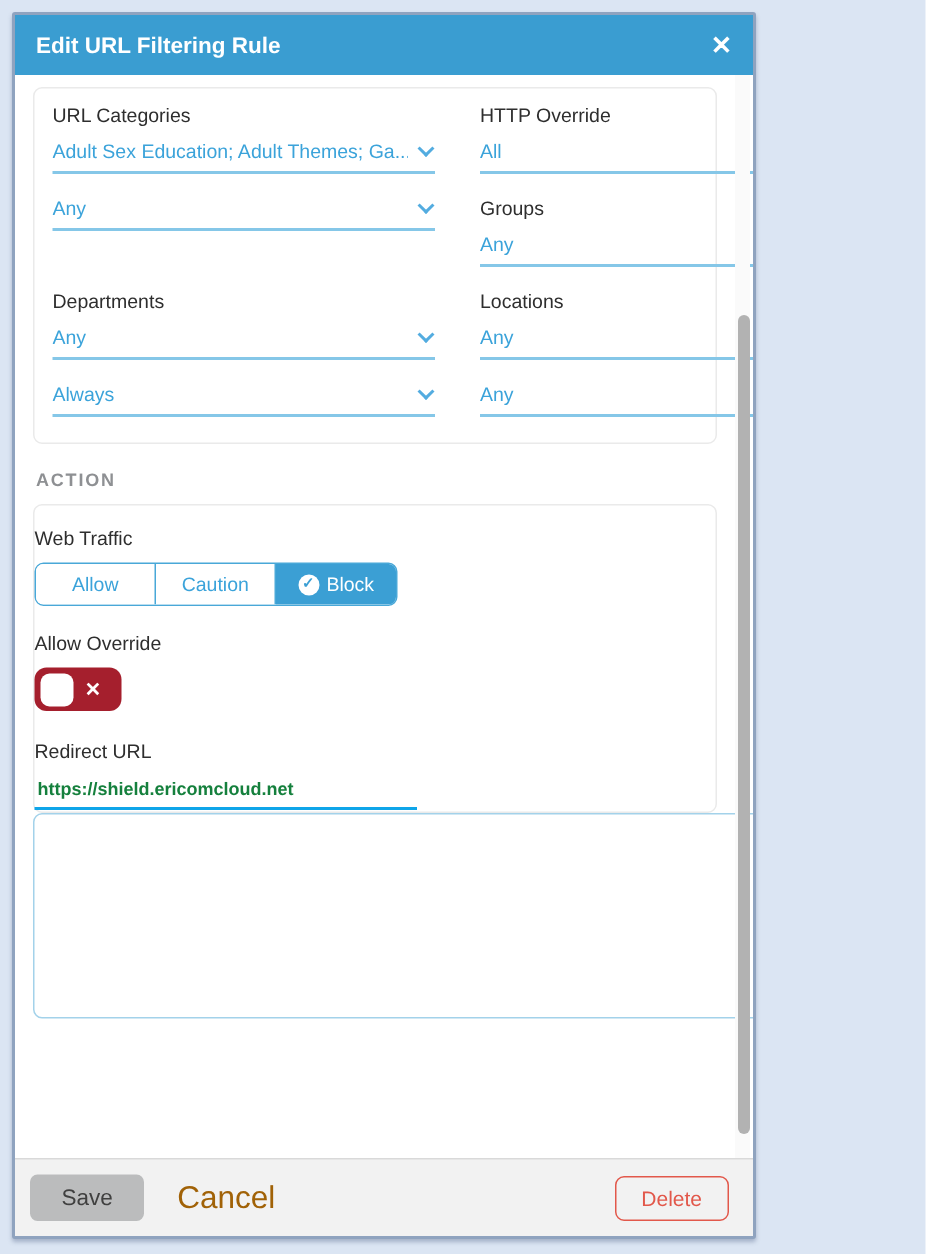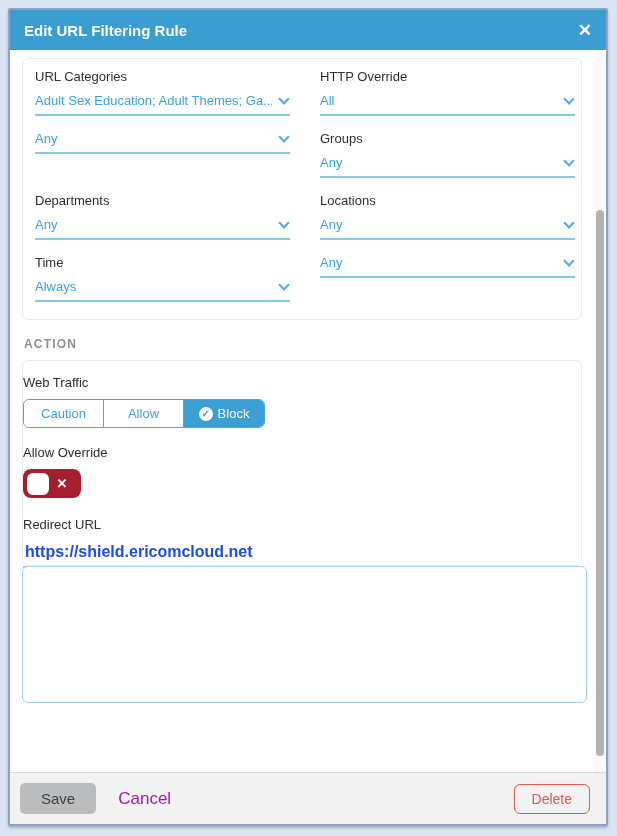--- a/index.html
+++ b/index.html
@@ -4,21 +4,21 @@
 <style>
   * { margin:0; padding:0; box-sizing:border-box; }
   html,body { width:617px; height:836px; }
   body {
     font-family:"Liberation Sans", sans-serif;
     background:#dbe5f3;
     position:relative;
     overflow:hidden;
   }
   .modal {
-    position:absolute; left:8px; top:8px; width:600px; height:818px;
+    position:absolute; left:8px; top:8px; width:496px; height:818px;
     background:#ffffff;
     border:2px solid #8fa3bf;
     border-radius:2px;
     display:flex; flex-direction:column;
     box-shadow:0 2px 3px rgba(60,80,120,.35);
   }
   
   .modal-header {
     flex:0 0 40px;
     background:#3a9dd1;
@@ -100,43 +100,43 @@
   .toggle-knob {
     width:22px; height:22px; background:#ffffff; border-radius:6px;
     flex:0 0 auto;
   }
   .toggle-x {
     flex:1 1 auto; text-align:center; color:#ffffff;
     font-size:13px; font-weight:bold; line-height:1;
   }
   .redirect-row { margin-top:19px; }
   .redirect-input {
-    width:255px; border:none; border-bottom:2px solid #c4b5fd;
-    font-family:inherit; font-size:16px; font-weight:bold; color:#1d4ed8;
+    width:255px; border:none; border-bottom:2px solid #0ea5e9;
+    font-family:inherit; font-size:12px; font-weight:bold; color:#15803d;
     padding:2px 0 5px 2px; outline:none; background:transparent;
   }
   
   .desc-textarea {
     width:565px; height:137px; resize:none;
     border:1px solid #a3d2ea; border-radius:6px;
     font-family:inherit; font-size:13px; padding:8px; outline:none;
   }
   
   .modal-footer {
     flex:0 0 52px;
     background:#f2f2f2; border-top:1px solid #d9d9d9;
     display:flex; align-items:center;
     padding:0 16px 0 10px;
   }
   .save-btn {
     background:#bbbcbd; color:#404040; border:none; border-radius:5px;
     font-family:inherit; font-size:15px; padding:7px 21px; cursor:default;
   }
   .cancel-link {
-    color:#a21caf; font-size:17px; margin-left:22px; cursor:pointer;
+    color:#a16207; font-size:21px; margin-left:22px; cursor:pointer;
     text-decoration:none;
   }
   .delete-btn {
     margin-left:auto;
     background:transparent; color:#e2584b;
     border:1px solid #e2584b; border-radius:6px;
     font-family:inherit; font-size:14px; padding:6px 17px; cursor:pointer;
   }
   
   .scroll-track {
@@ -203,21 +203,20 @@
 
       <div class="field">
         <div class="field-label">Locations</div>
         <div class="field-select">
           <span class="field-value">Any</span>
           <span class="chev"></span>
         </div>
       </div>
 
       <div class="field">
-        <div class="field-label">Time</div>
         <div class="field-select">
           <span class="field-value">Always</span>
           <span class="chev"></span>
         </div>
       </div>
 
       <div class="field">
         <div class="field-select">
           <span class="field-value">Any</span>
           <span class="chev"></span>
@@ -226,24 +225,24 @@
 
     </div>
 
     <div class="section-label">ACTION</div>
 
     <div class="card action-card">
       <div class="sub-label">Web Traffic</div>
 
       <div class="seg-group">
         <button class="seg-btn">
-          <span>Caution</span>
+          <span>Allow</span>
         </button>
         <button class="seg-btn">
-          <span>Allow</span>
+          <span>Caution</span>
         </button>
         <button class="seg-btn selected">
           <span class="check-circle">✓</span>
           <span>Block</span>
         </button>
       </div>
 
       <div class="toggle-row">
         <div class="sub-label">Allow Override</div>
         <div class="toggle">

